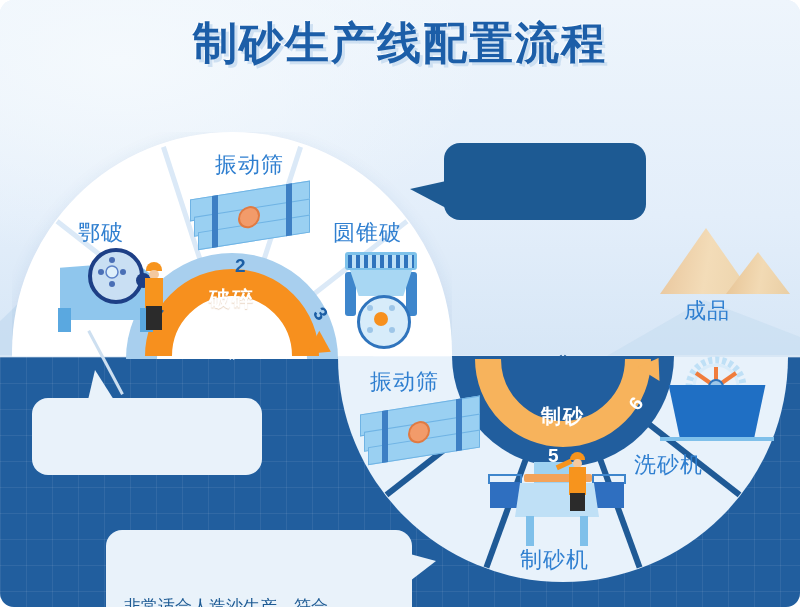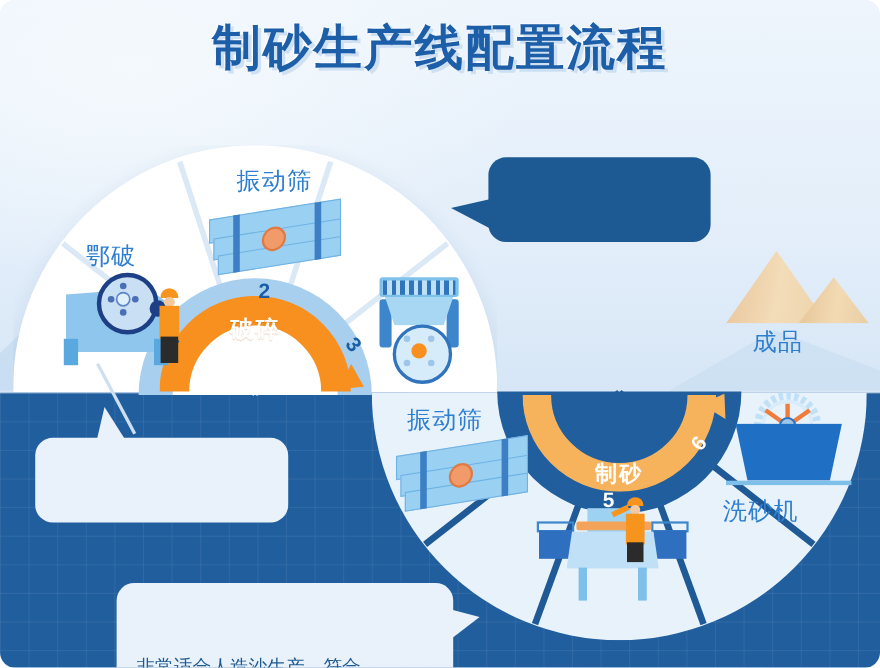--- a/index.html
+++ b/index.html
@@ -187,41 +187,41 @@
   }
   .arch-bot .arrowhead {
     position: absolute; right: -12px; top: -6px;
     width: 0; height: 0;
     border-left: 19px solid #f7b35c;
     border-top: 13px solid transparent;
     border-bottom: 13px solid transparent;
     transform: rotate(-58deg);
   }
   .arch-bot .arch-label {
-    position: absolute; left: 0; top: 58px; width: 176px;
+    position: absolute; left: 0; top: 44px; width: 176px;
     text-align: center;
     color: #ffffff; font-size: 20px; font-weight: bold; letter-spacing: 2px;
   }
 
   .num-w { color: #ffffff; }
 
   
   .eq-label {
     position: absolute;
     color: #2f7fd0;
     font-size: 22px;
     letter-spacing: 1px;
     white-space: nowrap;
   }
   .lbl-jaw     { left: 78px;  top: 218px; }
   .lbl-screen1 { left: 215px; top: 150px; }
   .lbl-cone    { left: 333px; top: 218px; }
   .lbl-screen2 { left: 370px; top: 367px; }
   .lbl-sand    { left: 520px; top: 545px; }
-  .lbl-wash    { left: 657px; top: 450px; color:#2f7fd0; }
+  .lbl-wash    { left: 634px; top: 450px; color:#2f7fd0; }
   .lbl-product { left: 684px; top: 296px; color:#2f7fd0; }
 
   
   .callout {
     position: absolute;
     border-radius: 16px;
     padding: 13px 18px;
     line-height: 1.5;
     font-size: 17px;
     white-space: pre-line;
@@ -472,20 +472,21 @@
   <div class="cone-body ill"></div>
   <div class="cone-wheel ill">
     <svg width="42" height="42" viewBox="0 0 42 42" style="position:absolute;left:0;top:0;">
       <circle cx="10" cy="10" r="3" fill="#9ec6e8"></circle>
       <circle cx="32" cy="10" r="3" fill="#9ec6e8"></circle>
       <circle cx="10" cy="32" r="3" fill="#9ec6e8"></circle>
       <circle cx="32" cy="32" r="3" fill="#9ec6e8"></circle>
     </svg>
   </div>
   <div class="cone-hub ill"></div>
+  <div class="eq-label lbl-cone">圆锥破</div>
 
   <div class="callout callout-dark">
     <div class="tail"></div>
   </div>
 
   <div class="fan-bot">
     <div class="disc"></div>
     <div class="spoke sp1"></div>
     <div class="spoke sp2"></div>
     <div class="spoke sp3"></div>
@@ -520,20 +521,21 @@
   <div class="sm-plat-r ill"></div>
   <div class="sm-top ill"></div>
   <div class="sm-chute ill"></div>
   <div class="sm-body ill"></div>
   <div class="sm-legs ill"></div>
   <div class="w2-arm ill"></div>
   <div class="w2-helmet ill"></div>
   <div class="w2-head ill"></div>
   <div class="w2-body ill"></div>
   <div class="w2-legs ill"></div>
+  <div class="eq-label lbl-sand">制砂机</div>
 
   <div class="washer-wheel ill">
     <svg width="64" height="64" viewBox="0 0 64 64">
       <circle cx="32" cy="32" r="27" fill="none" stroke="#bfe0f6" stroke-width="7" stroke-dasharray="4 3"></circle>
       <circle cx="32" cy="32" r="22" fill="none" stroke="#d9ecfa" stroke-width="3"></circle>
       <line x1="32" y1="32" x2="12" y2="18" stroke="#f07c3c" stroke-width="4"></line>
       <line x1="32" y1="32" x2="52" y2="18" stroke="#f07c3c" stroke-width="4"></line>
       <line x1="32" y1="32" x2="32" y2="12" stroke="#f07c3c" stroke-width="4"></line>
       <circle cx="32" cy="32" r="7" fill="#9ec6e8" stroke="#2f74bd" stroke-width="2"></circle>
     </svg>

